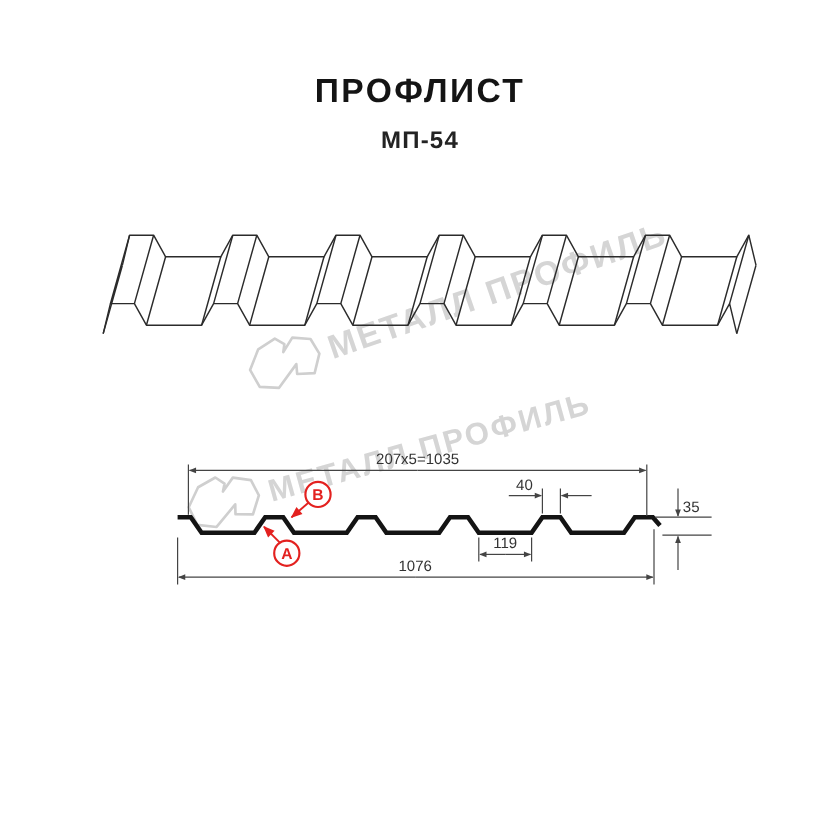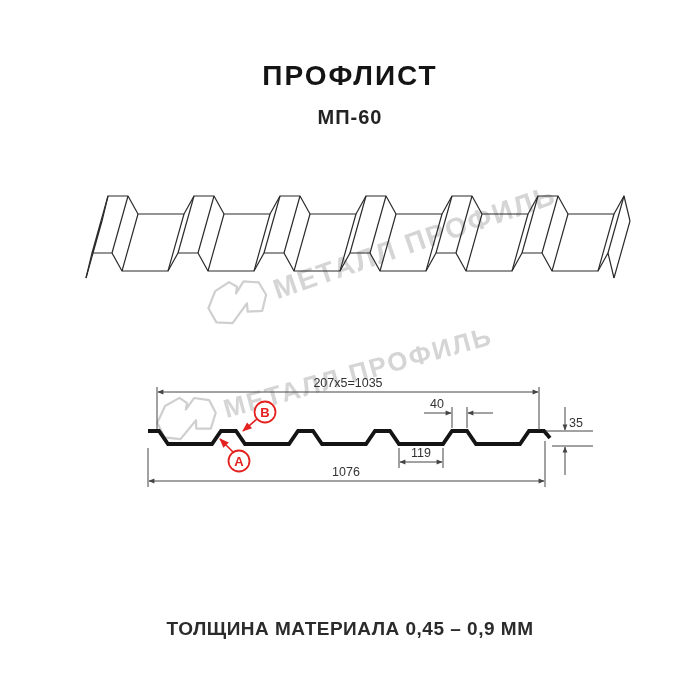--- a/index.html
+++ b/index.html
@@ -23,21 +23,21 @@
   .wm-text{font-weight:bold;letter-spacing:2px;}
   .dim-text{font-size:12.5px;fill:#333;}
   .red-letter{font-size:13px;font-weight:bold;fill:#e3211f;}
 </style>
 </head>
 <body>
 
 <div id="stage">
 
   <div class="title">ПРОФЛИСТ</div>
-  <div class="subtitle">МП-60</div>
+  <div class="subtitle">МП-54</div>
 
   <svg width="700" height="700" viewBox="0 0 700 700">
     <defs>
       <marker id="arr" viewBox="0 0 10 10" refX="9" refY="5" markerWidth="9" markerHeight="6" orient="auto">
         <path d="M0,1 L10,5 L0,9 Z" fill="#444"></path>
       </marker>
       <marker id="arrRed" viewBox="0 0 10 10" refX="9" refY="5" markerWidth="8" markerHeight="6" orient="auto">
         <path d="M0,1 L10,5 L0,9 Z" fill="#e3211f"></path>
       </marker>
     </defs>
@@ -106,14 +106,13 @@
       <line x1="257" y1="419" x2="243" y2="431" stroke="#e3211f" stroke-width="1.6" marker-end="url(#arrRed)"></line>
       <circle cx="265" cy="412" r="10.5" fill="#ffffff" stroke="#e3211f" stroke-width="1.8"></circle>
       <text class="red-letter" x="265" y="416.5" text-anchor="middle">B</text>
 
       <line x1="233" y1="452" x2="220" y2="439" stroke="#e3211f" stroke-width="1.6" marker-end="url(#arrRed)"></line>
       <circle cx="239" cy="461" r="10.5" fill="#ffffff" stroke="#e3211f" stroke-width="1.8"></circle>
       <text class="red-letter" x="239" y="465.5" text-anchor="middle">A</text>
     </g>
   </svg>
 
-  <div class="footnote">ТОЛЩИНА МАТЕРИАЛА 0,45 – 0,9 ММ</div>
 </div>
 
 </body></html>

